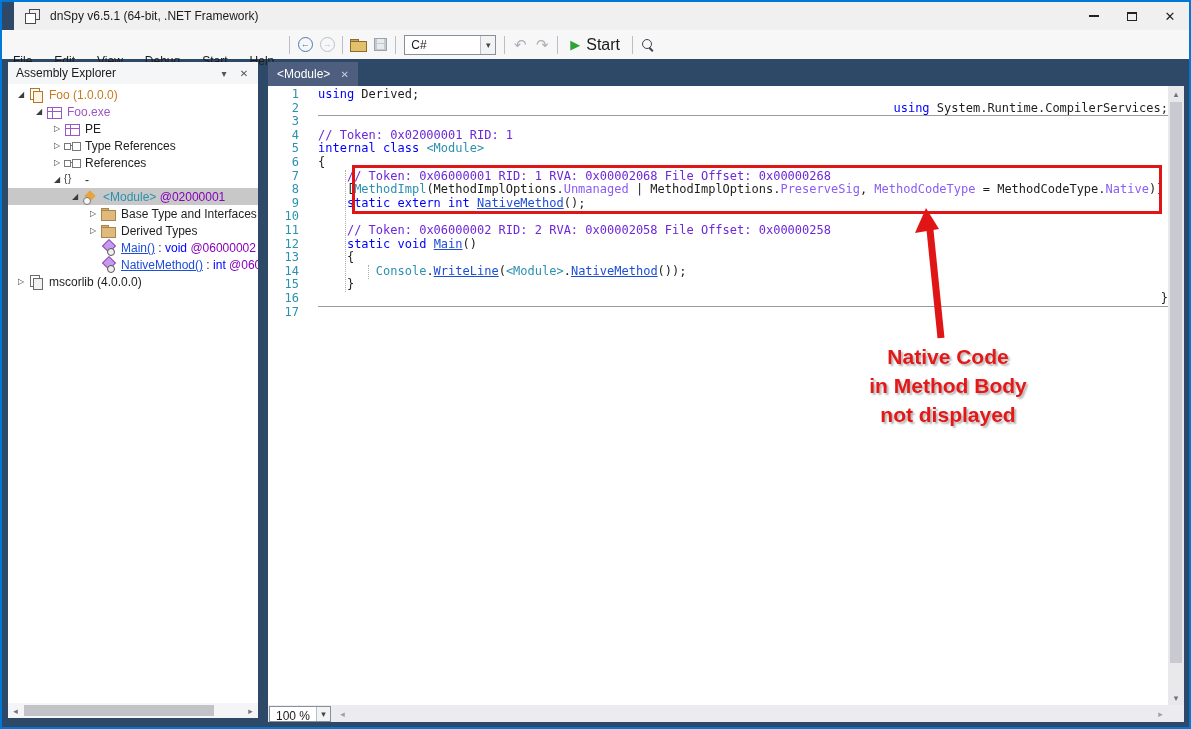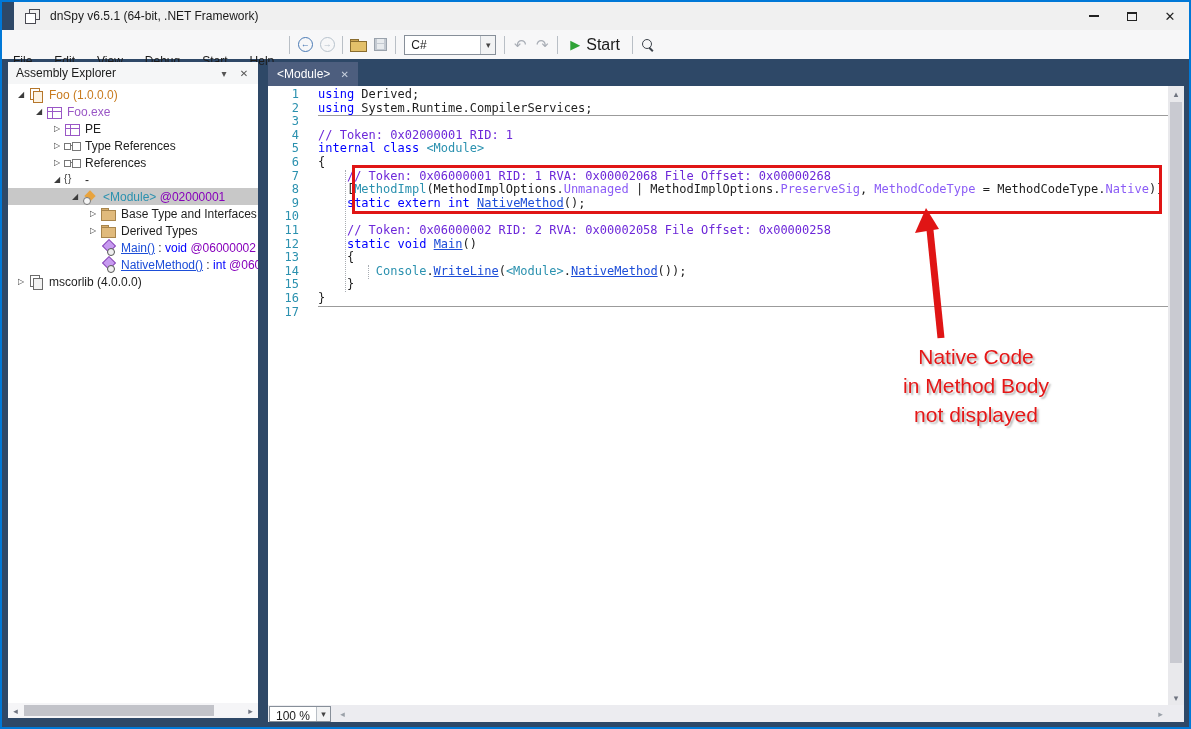--- a/index.html
+++ b/index.html
@@ -83,29 +83,29 @@
   
   .editor-panel { position:absolute; left:266px; top:60px; width:916px; height:660px; }
   .tabstrip { position:absolute; left:0; top:0; right:0; height:24px; display:flex; }
   .tab { background:#4d5e7e; color:#fff; font-size:12px; display:flex; align-items:center; gap:10px; padding:0 9px; }
   .tab-close { color:#c7d0dd; font-size:10px; }
   .code-scroll { position:absolute; left:0; top:24px; right:16px; bottom:17px; background:#fff; overflow:hidden; }
   .code-lines { position:relative; padding-top:2px; font-family:"DejaVu Sans Mono", monospace; font-size:12px; line-height:13.6px; }
   .code-line { display:flex; white-space:pre; height:13.6px; }
   .ln { width:50px; flex:0 0 50px; text-align:right; padding-right:19px; color:#2b91af; }
   .lt { flex:1; color:#1e1e1e; }
-  .code-line.rule .lt { box-shadow:0 1px 0 #9b9b9b; }
+  .code-line.rule .lt { box-shadow:0 1px 0 #9b9b9b;text-align:right; }
   .c-kw { color:#0000ff; } .c-cm { color:#6d28d9; } .c-ty { color:#2b91af; }
   .c-en { color:#8b5cf6; } .c-na { color:#8b5cf6; } .c-me { color:#1d4ed8;text-decoration:underline; }
   .c-pl { color:#1e1e1e; } .c-asm { color:#c87b1e; } .c-mod { color:#9a57c6; } .c-tok { color:#8700bb; }
   .guide { position:absolute; width:0; border-left:1px dotted #a8adb3; }
   .redbox { position:absolute; left:84px; top:79px; width:810px; height:49px; border:3px solid #e01515; }
   .ann-arrow { position:absolute; left:0; top:0; pointer-events:none; }
-  .annotation { position:absolute; left:548px; top:256px; width:320px; text-align:center;
-    font-size:21px; font-weight:normal; color:#e51717; line-height:29px;
+  .annotation { position:absolute; left:520px; top:256px; width:320px; text-align:center;
+    font-size:21px; font-weight:bold; color:#e51717; line-height:29px;
     text-shadow:2px 2px 2px rgba(120,120,120,.55); }
   
   .vscroll { position:absolute; right:0; top:24px; bottom:17px; width:16px; background:#e9e9ec; }
   .vscroll .arr { position:absolute; left:0; width:16px; height:15px; display:flex; align-items:center; justify-content:center; font-size:9px; color:#6f7480; }
   .vscroll .arr.up { top:0; } .vscroll .arr.down { bottom:0; }
   .vscroll .thumb { position:absolute; left:2px; right:2px; top:16px; bottom:42px; background:#c9cad1; }
   
   .bottombar { position:absolute; left:0; right:16px; bottom:0; height:17px; background:#ececf0; display:flex; align-items:center; }
   .zoom-combo { width:62px; height:16px; margin-left:1px; }
   .hscroll { flex:1; height:17px; position:relative; background:#ececf0; }

